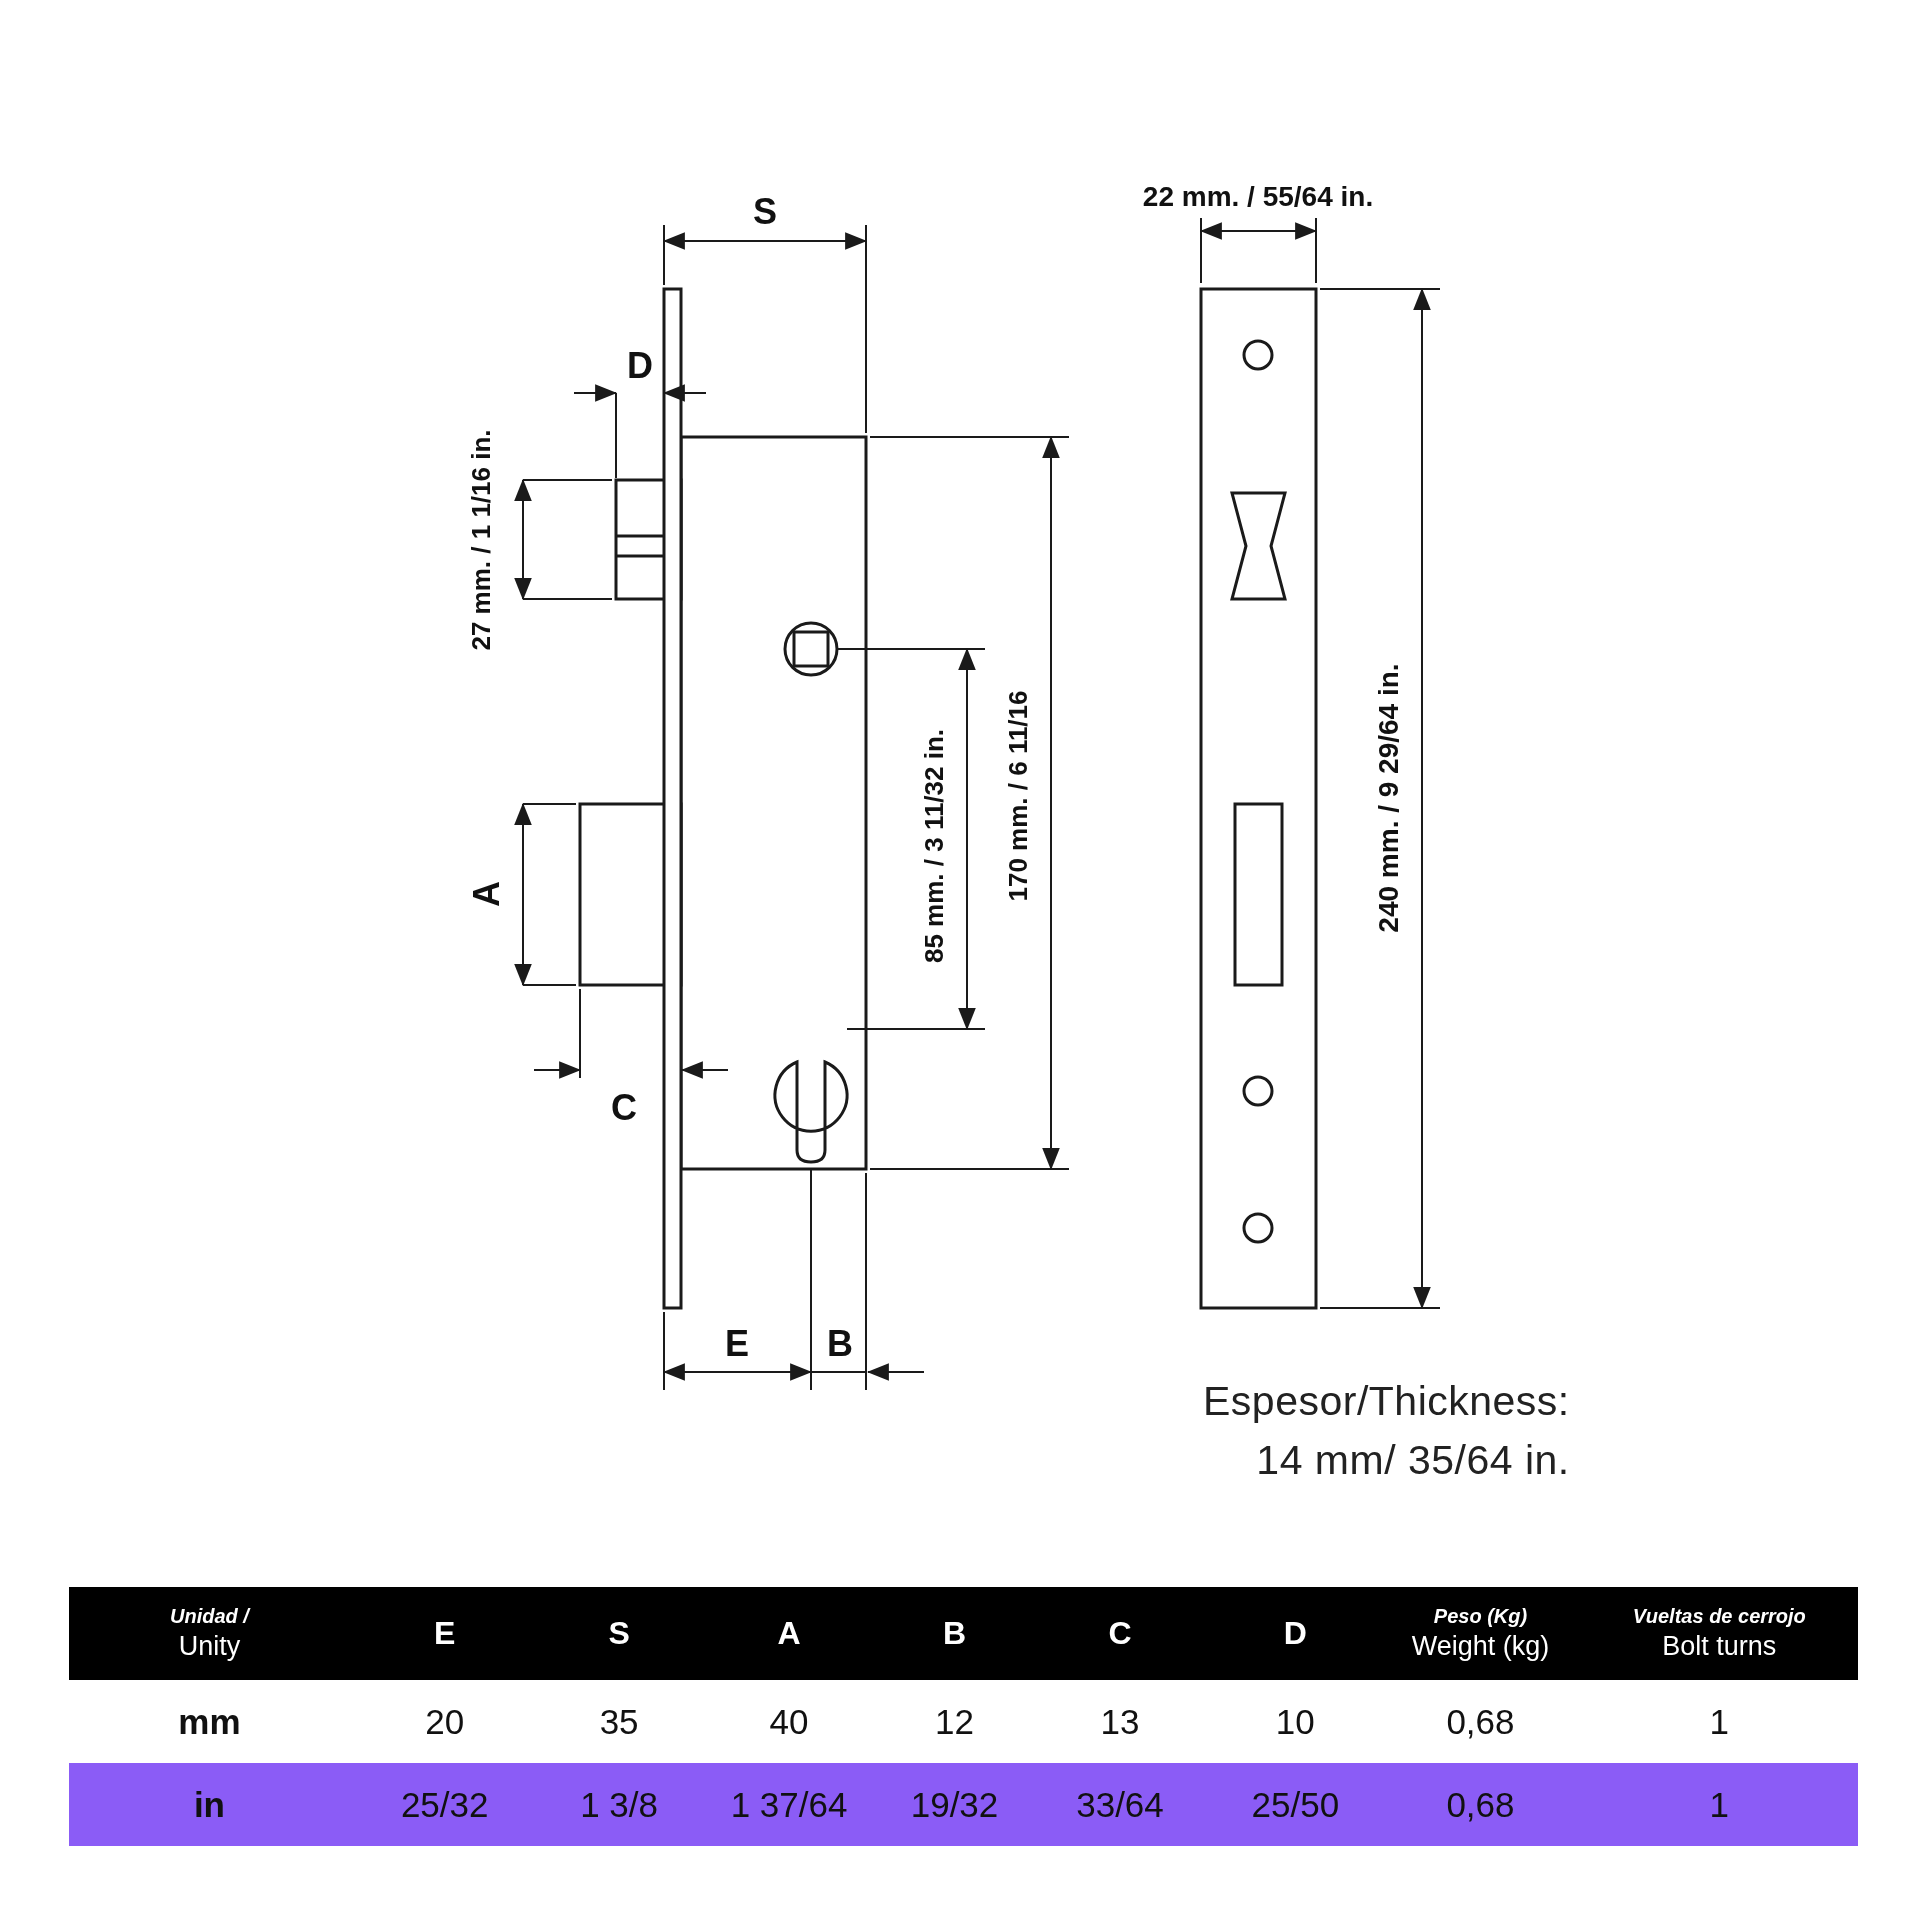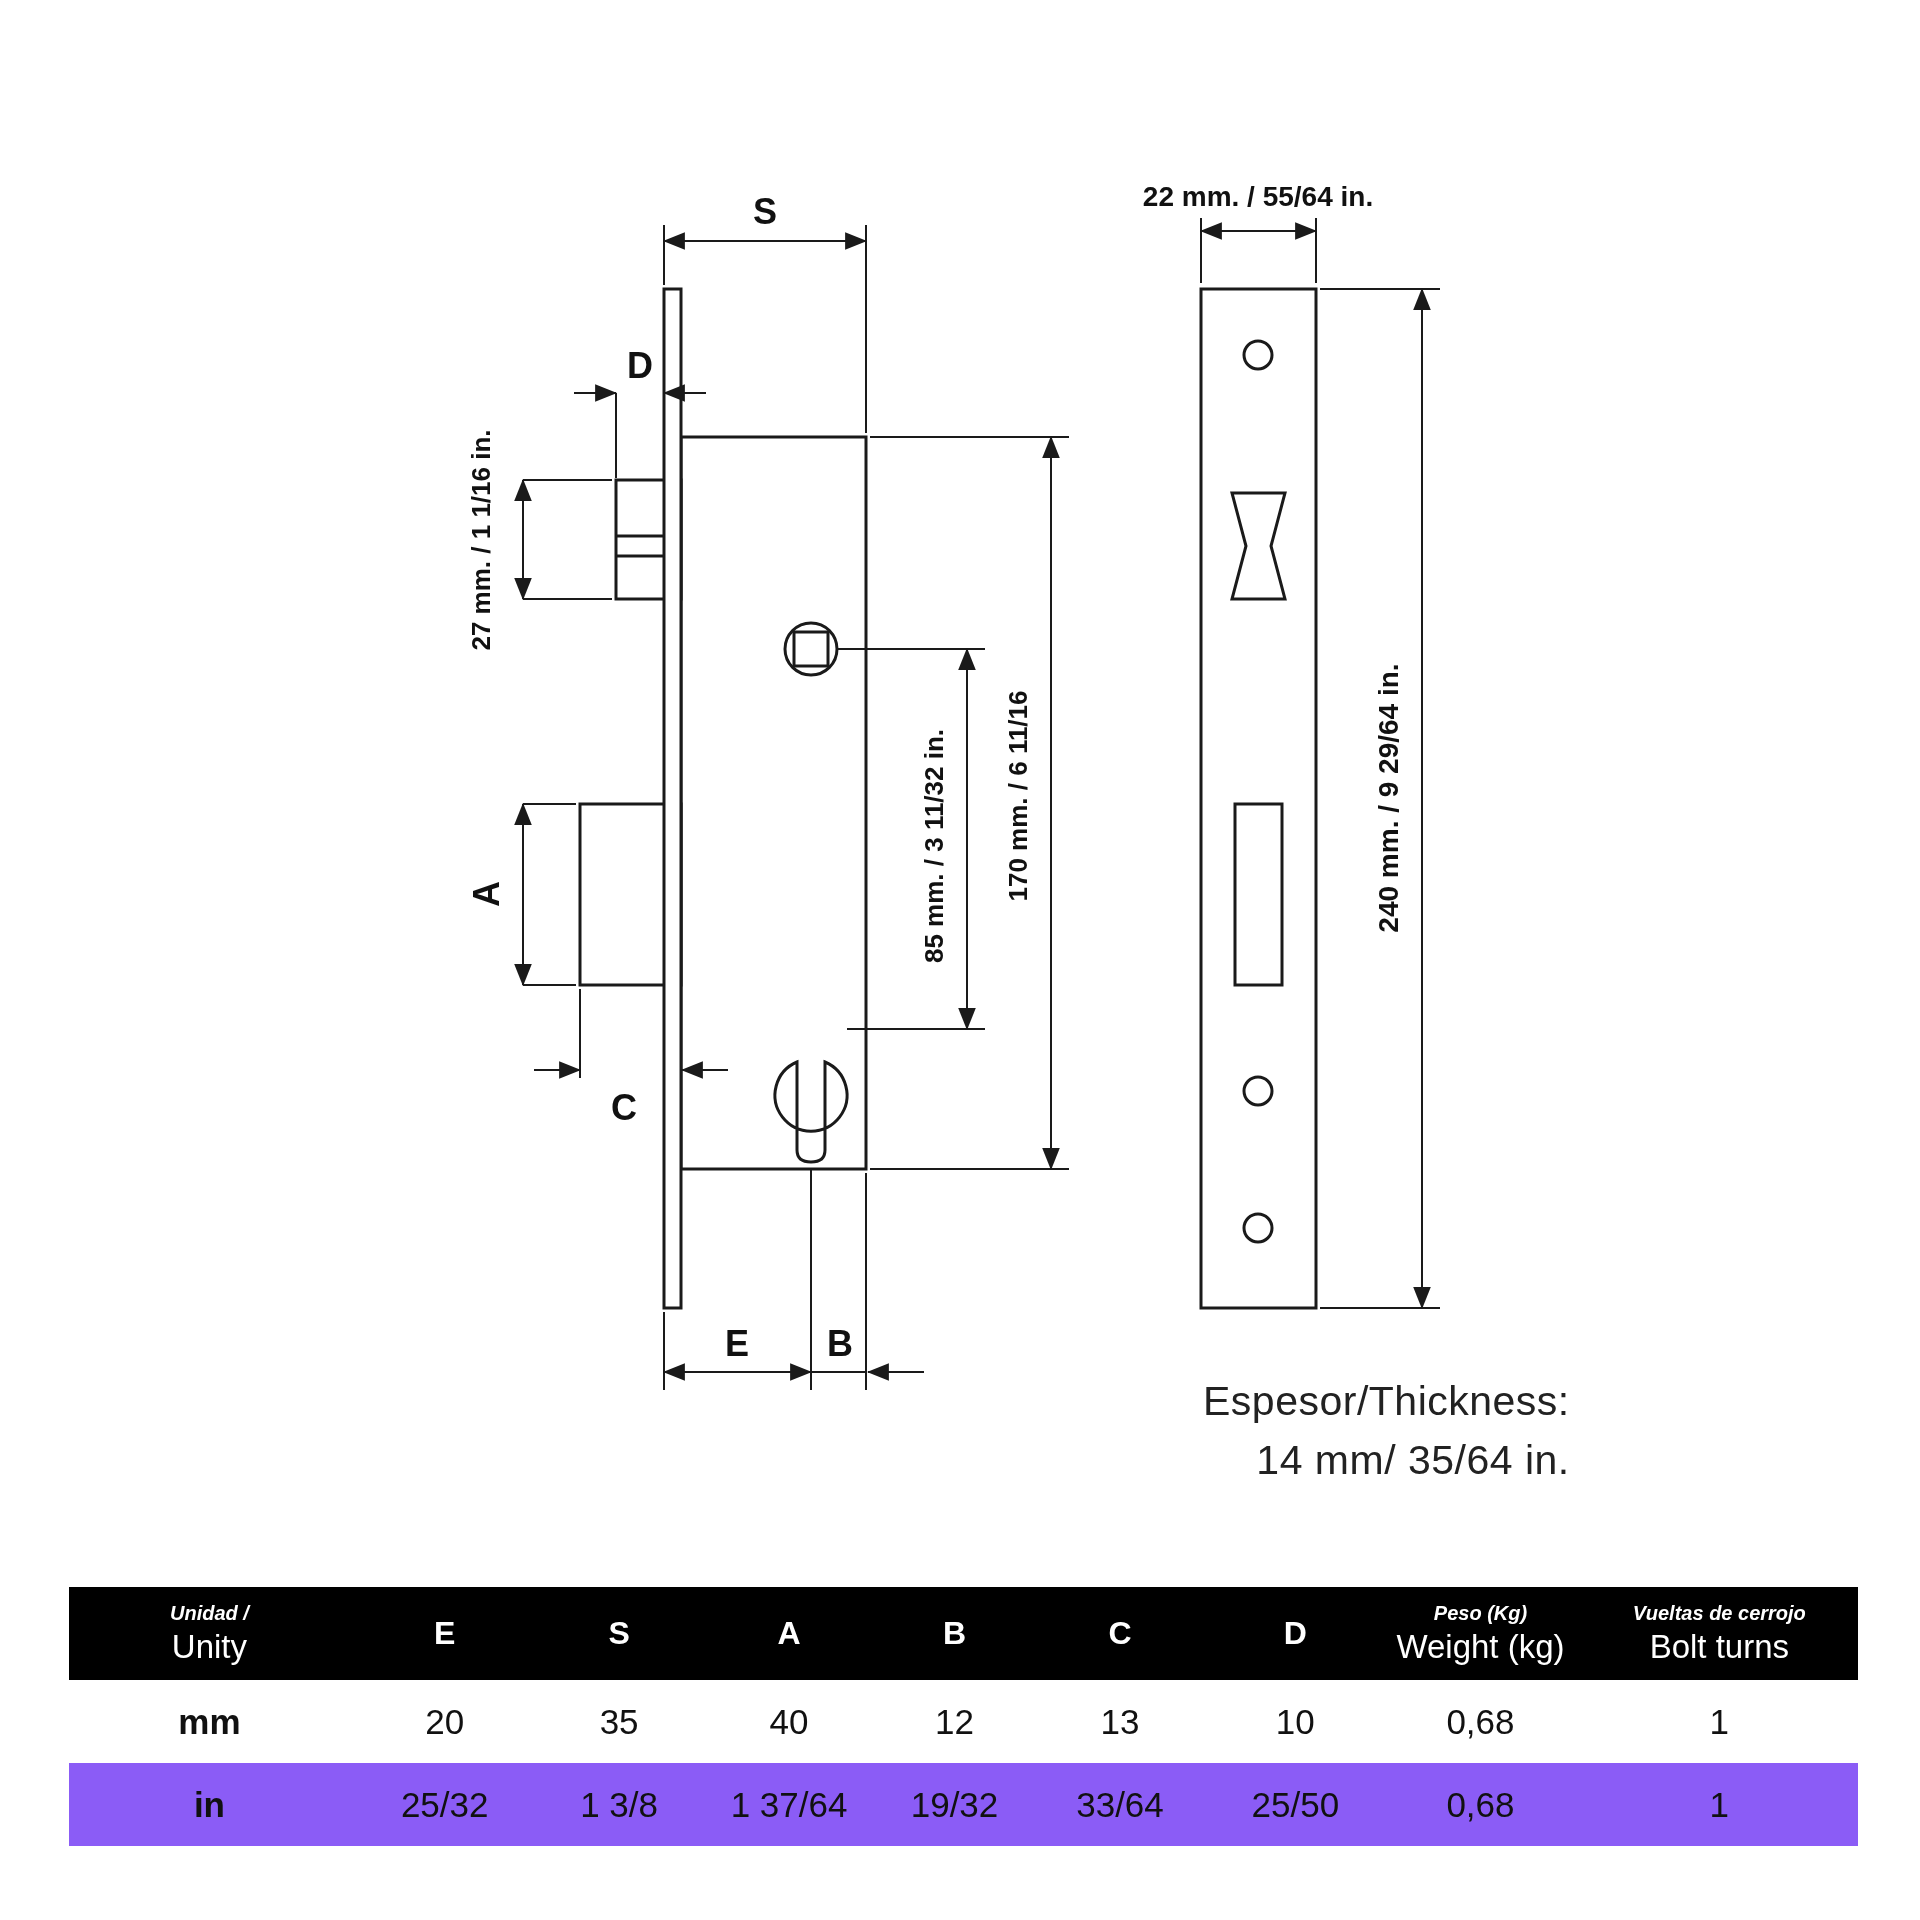--- a/index.html
+++ b/index.html
@@ -16,21 +16,21 @@
   .lbl-sm  { font:700 26px "Liberation Sans", sans-serif; fill:#111; text-anchor:middle; }
 
   .thickness { position:absolute; left:1203px; top:1372px; font-size:41px;
                color:#222; line-height:1.45; letter-spacing:0.5px;text-align:right; }
 
   .spec-table { position:absolute; left:69px; top:1587px; width:1789px;
                 border-collapse:collapse; table-layout:fixed; text-align:center; color:#111; }
   .spec-table th, .spec-table td { padding:0; vertical-align:middle; }
   .spec-table thead tr { background:#000; color:#fff; height:93px; }
   .h1 { display:block; font-weight:700; font-size:20px;font-style:italic; }
-  .h2 { display:block; font-weight:400; font-size:33px; margin-top:3px; }
+  .h2 { display:block; font-weight:400; font-size:27px; margin-top:3px; }
   .letter { font-size:32px; font-weight:700; }
   .spec-table tbody tr { height:83px; font-size:35px; font-weight:400; }
   .row-mm { background:#ffffff; }
   .row-in { background:#8b5cf6; }
   .unit-cell { font-weight:700; font-size:35px; }
 </style>
 </head>
 <body>
 
 <div class="canvas">

